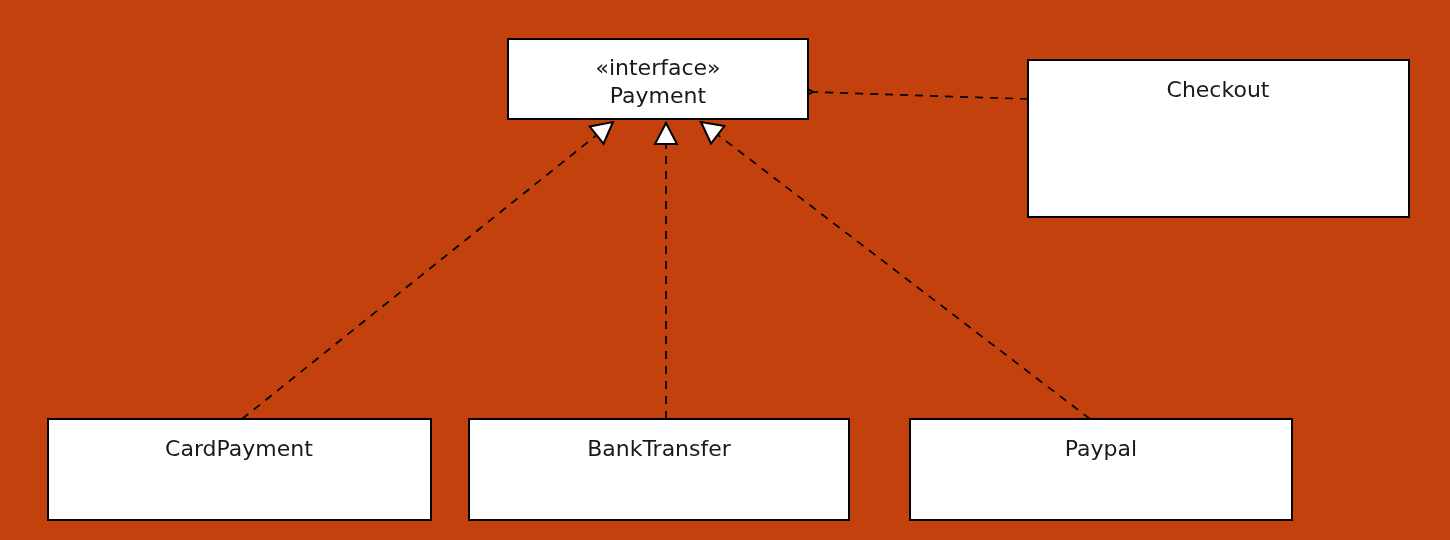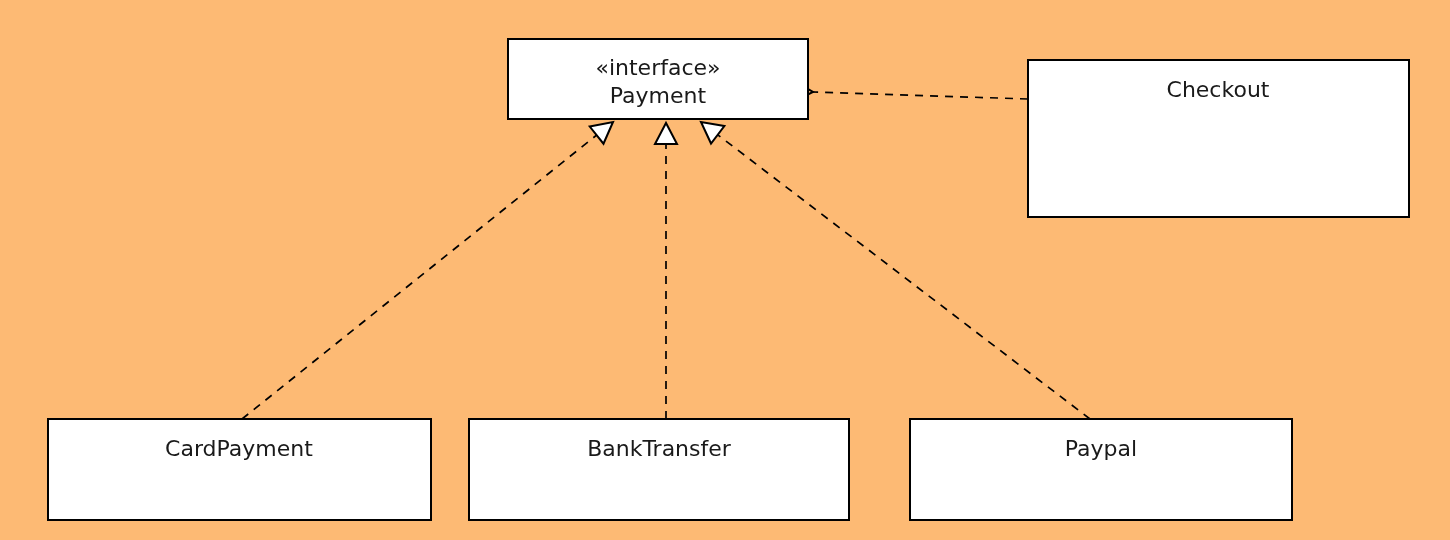--- a/index.html
+++ b/index.html
@@ -4,21 +4,21 @@
 <style>
   html, body {
     margin: 0;
     padding: 0;
     background: #ffffff;
   }
   .canvas {
     position: relative;
     width: 1450px;
     height: 540px;
-    background: #fdba74;
+    background: #c2410c;
     overflow: hidden;
   }
   svg { display: block; }
   .node-rect {
     fill: #ffffff;
     stroke: #000000;
     stroke-width: 2;
   }
   .edge {
     fill: none;

